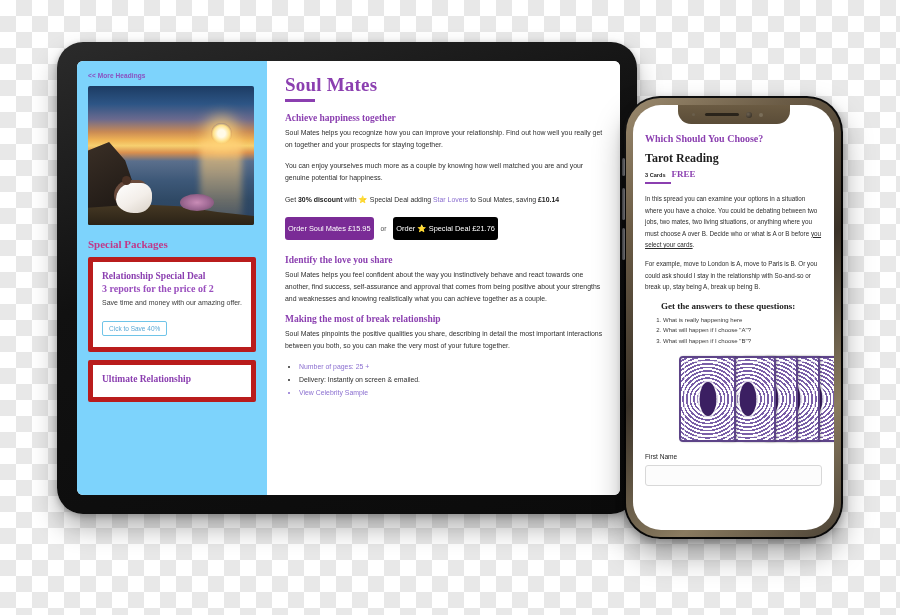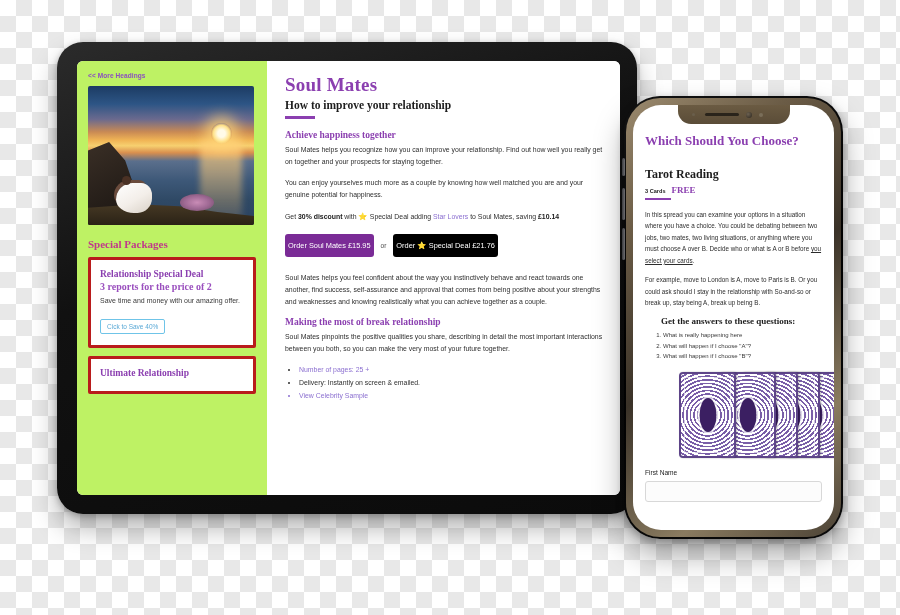--- a/index.html
+++ b/index.html
@@ -39,21 +39,21 @@
     border-radius: 6px;
     overflow: hidden;
     display: flex;
     position: relative;
   }
 
   
   .t-sidebar {
     width: 190px;
     flex: 0 0 190px;
-    background: #bef264;
+    background: #7dd3fc;
     padding: 11px 11px 0 11px;
     overflow: hidden;
   }
   .more-headings {
     color: #8b4fc0;
     font-size: 6.5px;
     font-weight: 700;
     letter-spacing: .1px;
     margin-bottom: 7px;
   }
@@ -114,21 +114,21 @@
   }
 
   .pkg-title {
     color: #c0398a;
     font-family: "Liberation Serif", serif;
     font-size: 11px; font-weight: 700;
     margin: 13px 0 7px 0;
   }
   .pkg-card {
     background: #ffffff;
-    border: 3px solid #b91c1c;
+    border: 5px solid #b91c1c;
     border-radius: 2px;
     padding: 9px 9px 11px 9px;
     margin-bottom: 8px;
   }
   .pkg-name {
     font-family: "Liberation Serif", serif;
     color: #8b3fb0; font-size: 9.5px; font-weight: 700;
     margin-bottom: 2px;
   }
   .pkg-sub {
@@ -249,22 +249,22 @@
   .sb2 { top: 92px; height: 32px; }
   .sb3 { top: 132px; height: 32px; }
 
   .p-content {
     padding: 28px 12px 0 12px;
     height: 100%;
     overflow: hidden;
   }
   .p-title {
     font-family: "Liberation Serif", serif;
-    color: #8b3fb0; font-size: 13px; font-weight: 700;
-    line-height: 1.2; margin-bottom: 18px;
+    color: #8b3fb0; font-size: 10px; font-weight: 700;
+    line-height: 1.2; margin-bottom: 6px;
   }
   .p-sub {
     font-family: "Liberation Serif", serif;
     color: #1d1d1d; font-size: 12px; font-weight: 700;
     margin-bottom: 3px;
   }
   .p-meta { display: flex; align-items: baseline; gap: 6px; margin-bottom: 3px; }
   .p-cards { font-size: 5.6px; font-weight: 700; color: #1d1d1d; }
   .p-free {
     font-family: "Liberation Serif", serif;
@@ -357,39 +357,39 @@
         </div>
 
 
         <div class="pkg-card">
           <div class="pkg-name">Ultimate Relationship</div>
         </div>
       </aside>
 
       <main class="t-main">
         <h1 class="m-title">Soul Mates</h1>
-        <h2 class="m-sub">How to improve your relationship</h2>
         <div class="m-rule"></div>
 
         <h3 class="m-h3">Achieve happiness together</h3>
         <p class="m-p">Soul Mates helps you recognize how you can improve your relationship. Find out how well you really get on together and your prospects for staying together.</p>
         <p class="m-p">You can enjoy yourselves much more as a couple by knowing how well matched you are and your genuine potential for happiness.</p>
 
         <p class="m-p">
           <span>Get </span><b>30% discount</b><span> with </span><span class="star">⭐</span><span> Special Deal adding </span><a class="m-link">Star Lovers</a><span> to Soul Mates, saving </span><b>£10.14</b>
         </p>
 
         <div class="btn-row">
           <button class="btn btn-purple">Order Soul Mates £15.95</button>
           <span class="btn-or">or</span>
           <button class="btn btn-green">
             <span>Order </span><span class="star">⭐</span><span> Special Deal £21.76</span>
           </button>
         </div>
 
+        <h3 class="m-h3">Identify the love you share</h3>
         <p class="m-p">Soul Mates helps you feel confident about the way you instinctively behave and react towards one another, find success, self-assurance and approval that comes from being positive about your strengths and weaknesses and knowing realistically what you can achieve together as a couple.</p>
 
         <h3 class="m-h3">Making the most of break relationship</h3>
         <p class="m-p">Soul Mates pinpoints the positive qualities you share, describing in detail the most important interactions between you both, so you can make the very most of your future together.</p>
 
         <ul class="m-ul">
           <li>
             <span class="gray">Number of pages: 25 +</span>
           </li>
           <li>Delivery: Instantly on screen &amp; emailed.</li>

